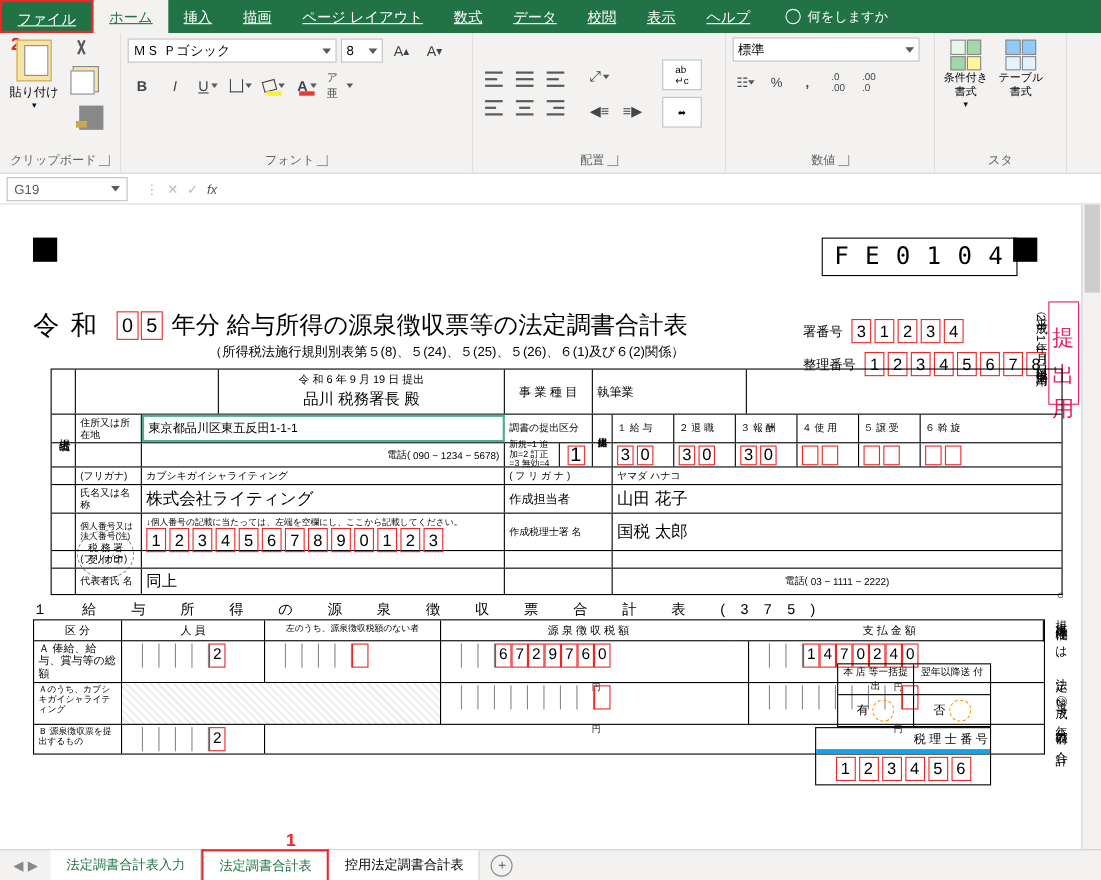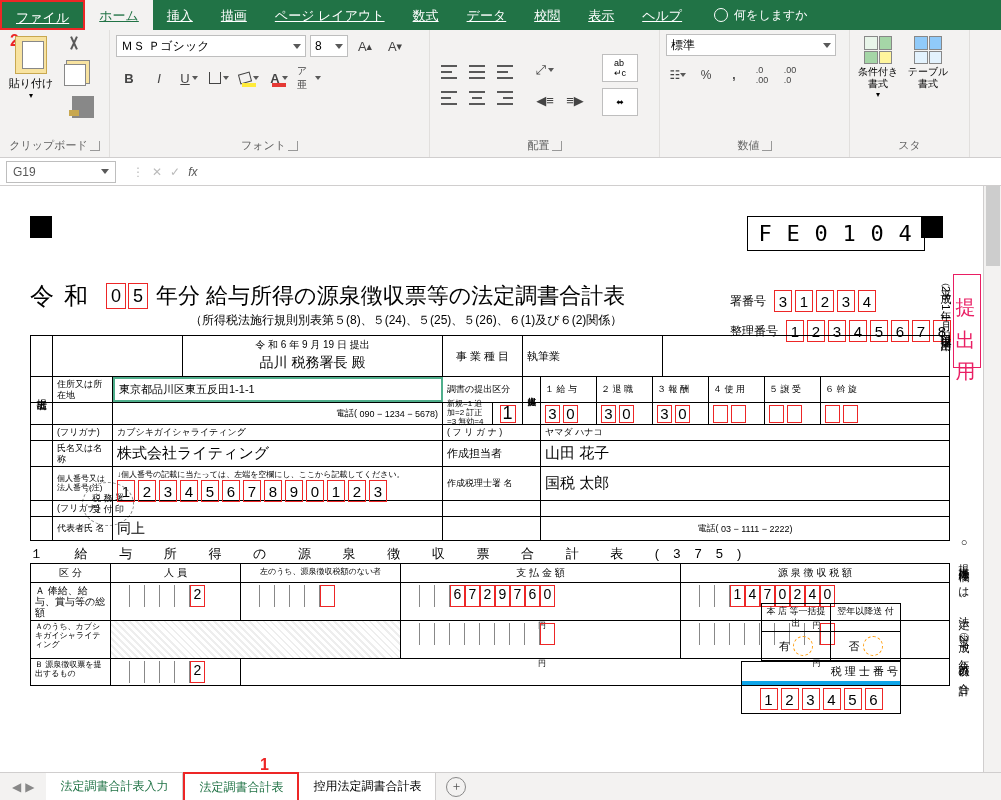--- a/index.html
+++ b/index.html
@@ -97,21 +97,21 @@
 .vert-text2 { position:absolute; right:30px; top:350px; writing-mode:vertical-rl; font-size:11px; letter-spacing:2px;}
 
 
 .form-tbl { border:1px solid #000; margin-top:4px; position:relative; width: 920px;}
 .form-tbl .trow { display:flex; border-top:1px solid #000; }
 .form-tbl .trow:first-child { border-top:none;}
 .cell { border-right:1px solid #000; padding:2px 4px; font-size:11px; display:flex; align-items:center;}
 .vh { writing-mode:vertical-rl; justify-content:center; }
 .small { font-size:9px; }
 .sel-cell { border:2px solid #4fae8b; }
-.dashed-oval { position:absolute; left:52px; top:147px; width:52px; height:44px; border:1px dashed #888; border-radius:50%; display:flex; align-items:center; justify-content:center; font-size:9px; text-align:center; line-height:1.2; flex-direction: column; }
+.dashed-oval { position:absolute; left:40px; top:147px; width:52px; height:44px; border:1px dashed #888; border-radius:50%; display:flex; align-items:center; justify-content:center; font-size:9px; text-align:center; line-height:1.2; flex-direction: column; }
 
 .honten-box { position:absolute; right:60px; top:268px; border:1px solid #000; width: 140px;}
 .honten-box .hr { display:flex; }
 .honten-box .hc { border-right:1px solid #000; border-bottom:1px solid #000; width:50%; padding:2px; font-size:9px; text-align:center; line-height:1.3;}
 .honten-box .hv { display:flex; align-items:center; justify-content:center; padding:4px; font-size:11px;}
 .orange-circle { width:20px; height:20px; border:1.5px dashed #ff9800; border-radius:50%; display:inline-block; }
 
 
 .sec-title { margin-top:4px; font-size:13px; letter-spacing:14px;}
 .sec-tbl { border:1px solid #000; width:920px; }
@@ -416,21 +416,21 @@
 
   <div class="vert-pink">提 出 用</div>
   <div class="vert-text">（平成28年1月1日以後提出用）</div>
   <div class="vert-text2"><span>○ 提出媒体欄には、法定</span>　<span>㊟ 平成27年分以前の合計</span></div>
 
   <div style="position:relative;margin-top:6px;">
     <div class="dashed-oval">
         <span>税 務 署</span>
         <span>受 付 印</span>
       </div>
-    <div class="form-tbl" style="margin-left:0">
+    <div class="form-tbl" style="margin-left:16px">
       <div class="trow" style="height:40px">
         <div class="cell vh" style="width:22px"></div>
         <div class="cell" style="width:130px"></div>
         <div class="cell" style="width:260px;flex-direction:column;align-items:center;font-size:10px">
           <span>令 和 6 年 9 月 19 日 提出</span>
           <span style="font-size:14px;margin-top:2px">品川 税務署長 殿</span>
         </div>
         <div class="cell" style="width:80px;justify-content:center">事 業 種 目</div>
         <div class="cell" style="width:140px">執筆業</div>
         <div class="cell" style="flex:1;border-right:none"></div>
@@ -570,22 +570,22 @@
       </div>
     </div>
   </div>
 
   <div class="sec-title">１  給 与 所 得 の 源 泉 徴 収 票 合 計 表 (375)</div>
   <div class="sec-tbl">
     <div class="sh">
       <div class="sc" style="width:80px">区  分</div>
       <div class="sc" style="width:130px">人  員</div>
       <div class="sc" style="width:160px;font-size:8px">左のうち、源泉徴収税額のない者</div>
+      <div class="sc" style="width:268px;border-right:none">源 泉 徴 収 税 額</div>
       <div class="sc" style="width:280px">支  払  金  額</div>
-      <div class="sc" style="width:268px;border-right:none">源 泉 徴 収 税 額</div>
     </div>
     <div class="sh">
       <div class="sc small" style="width:80px;text-align:left;line-height:1.1">Ａ 俸給、給与、賞与等の総額</div>
       <div class="sc" style="width:130px"><div class="num-cells">
             <span class="nc"></span>
             <span class="nc"></span>
             <span class="nc"></span>
             <span class="nc"></span>
             <span class="nc"></span>
             <span class="nc r">2</span>

